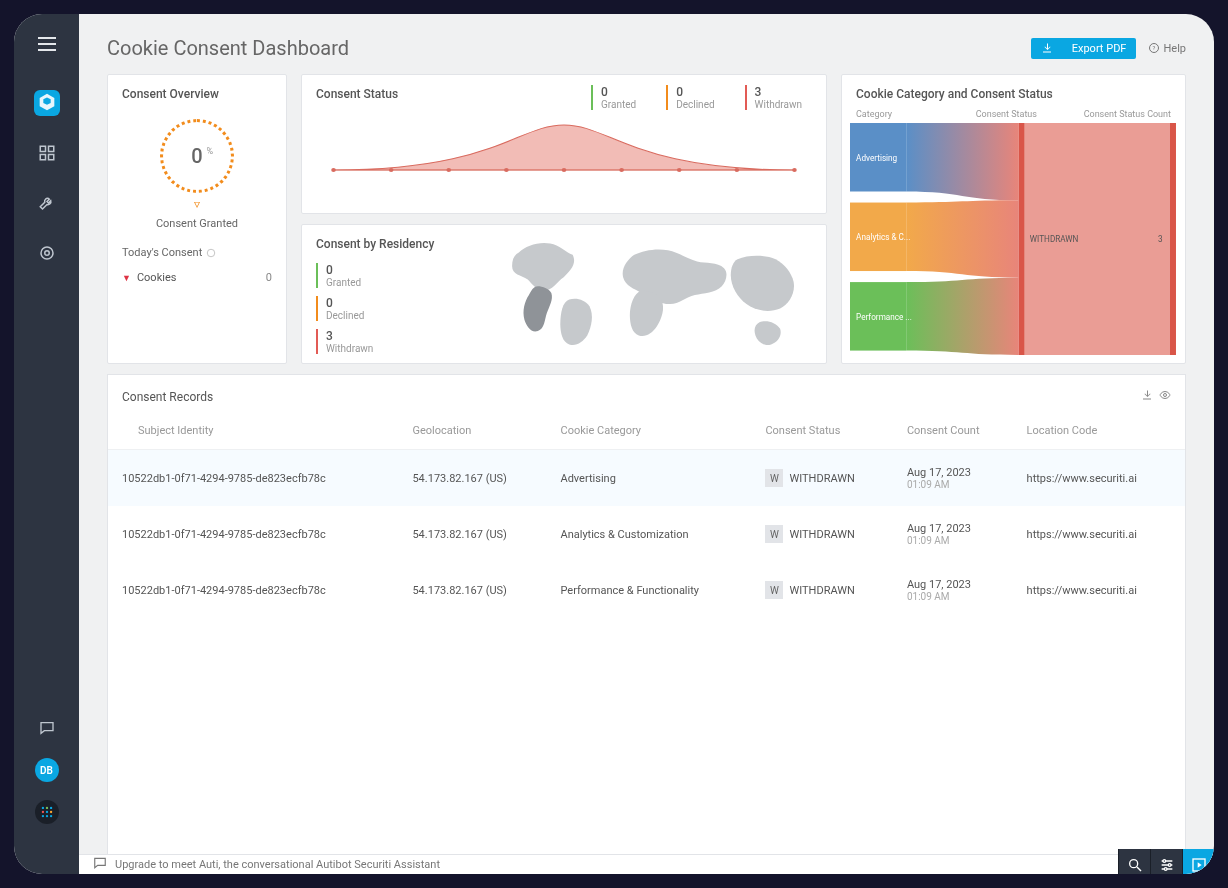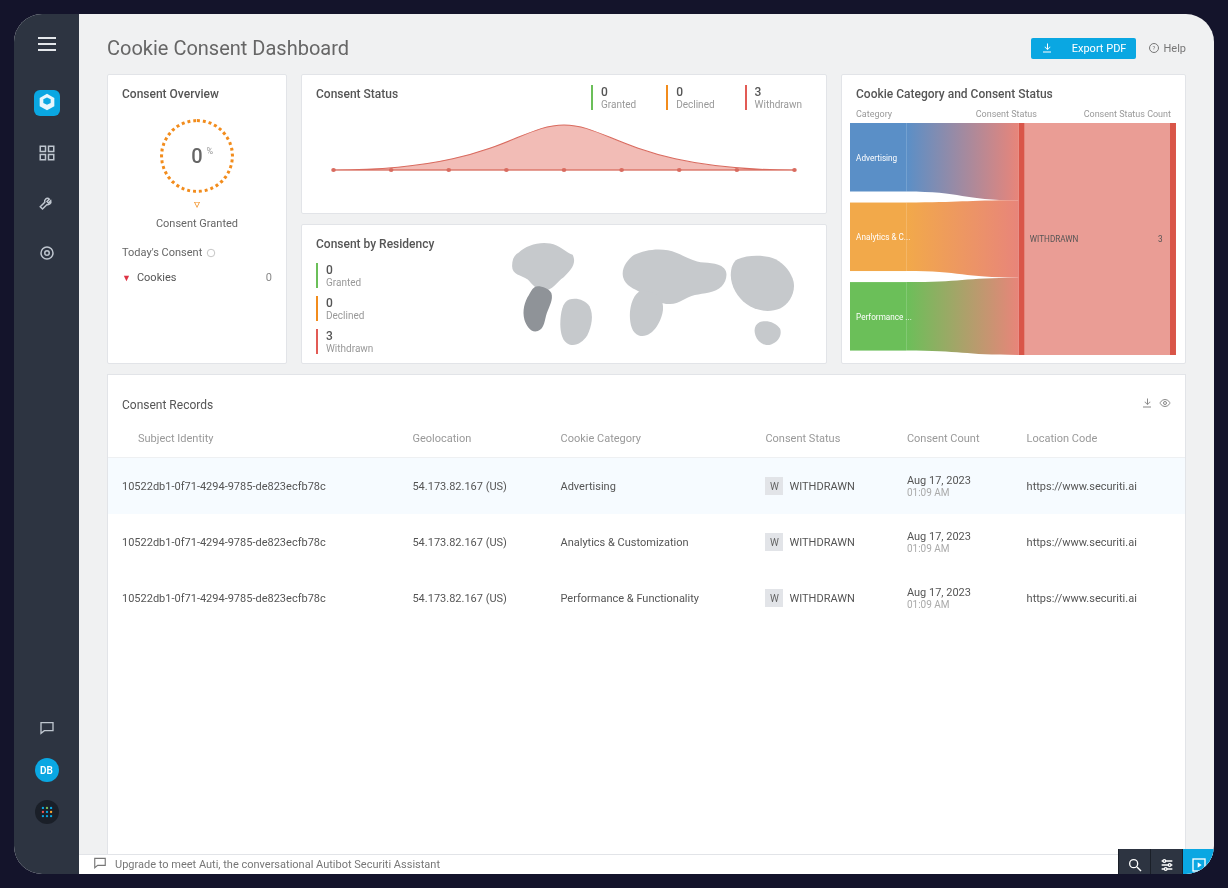--- a/index.html
+++ b/index.html
@@ -63,21 +63,21 @@
 .sankey-card { width:345px; display:flex; flex-direction:column;}
 .sankey-head { display:flex; padding:0 14px 4px; font-size:9px; color:#999;}
 .sankey-head span:nth-child(1){flex:0 0 38%;}
 .sankey-head span:nth-child(2){flex:0 0 28%;}
 .sankey-head span:nth-child(3){flex:1; text-align:right;}
 .sankey-body { flex:1; position:relative; padding:0 8px 8px;}
 .sankey-body svg { width:100%; height:100%;}
 .sankey-label { font-size:8px; fill:#fff; }
 
 .records { background:#fff; border:1px solid #e2e4e8; flex:1; display:flex; flex-direction:column; min-height:0;}
-.records-head { display:flex; align-items:center; padding:22px 14px 8px;}
+.records-head { display:flex; align-items:center; padding:14px 14px 8px;}
 .records-title { font-size:12px; color:#555;}
 .records-icons { margin-left:auto; display:flex; gap:6px; color:#888; font-size:12px;}
 .records-table { flex:1; overflow:auto;}
 table { width:100%; border-collapse:collapse; font-size:11px;}
 thead th { text-align:left; font-weight:400; color:#999; padding:12px 10px; border-bottom:1px solid #eef0f2;}
 thead th:first-child { padding-left:30px;}
 tbody td { padding:16px 10px; color:#555; vertical-align:middle;}
 tbody td:first-child { padding-left:14px;}
 tbody tr:first-child { background:#f6fbff;}
 .w-badge { display:inline-flex; width:18px;height:18px;background:#e2e4e8;color:#666;font-size:10px;align-items:center;justify-content:center;margin-right:6px;}

